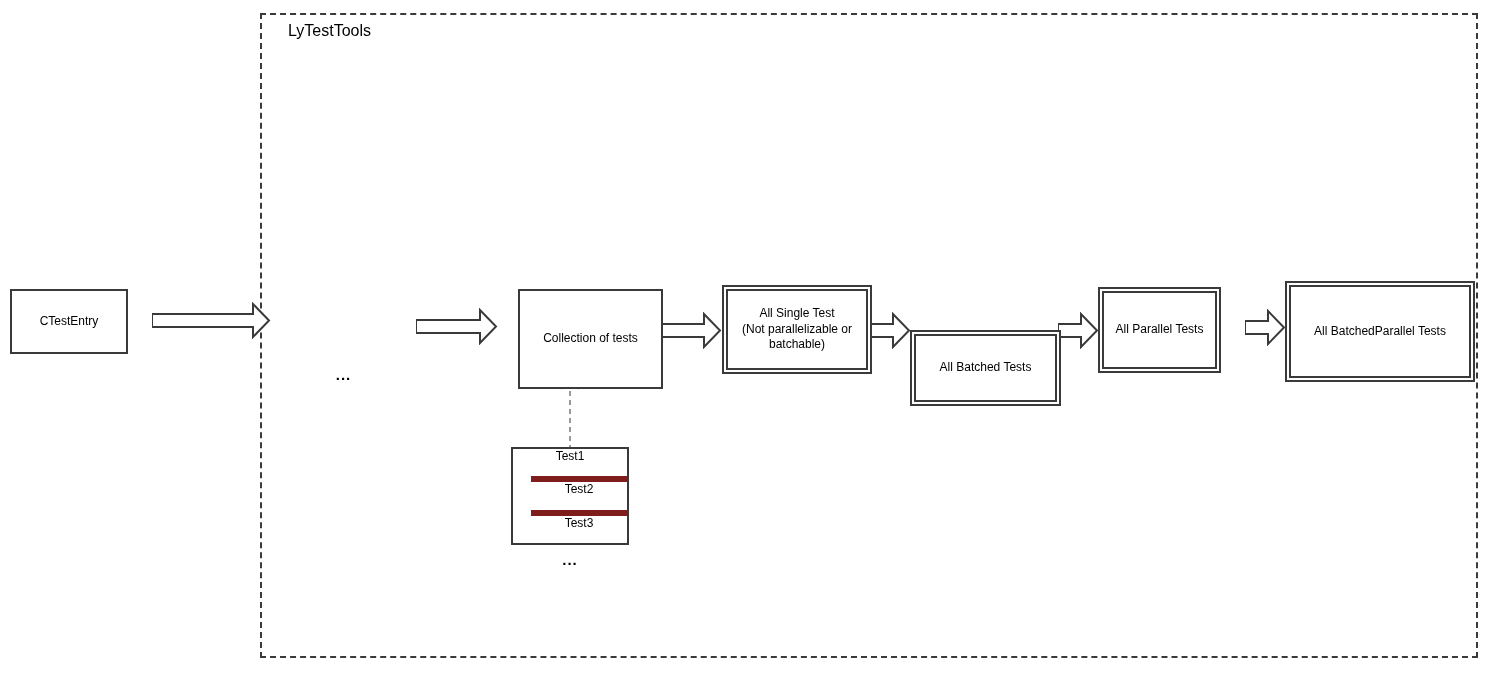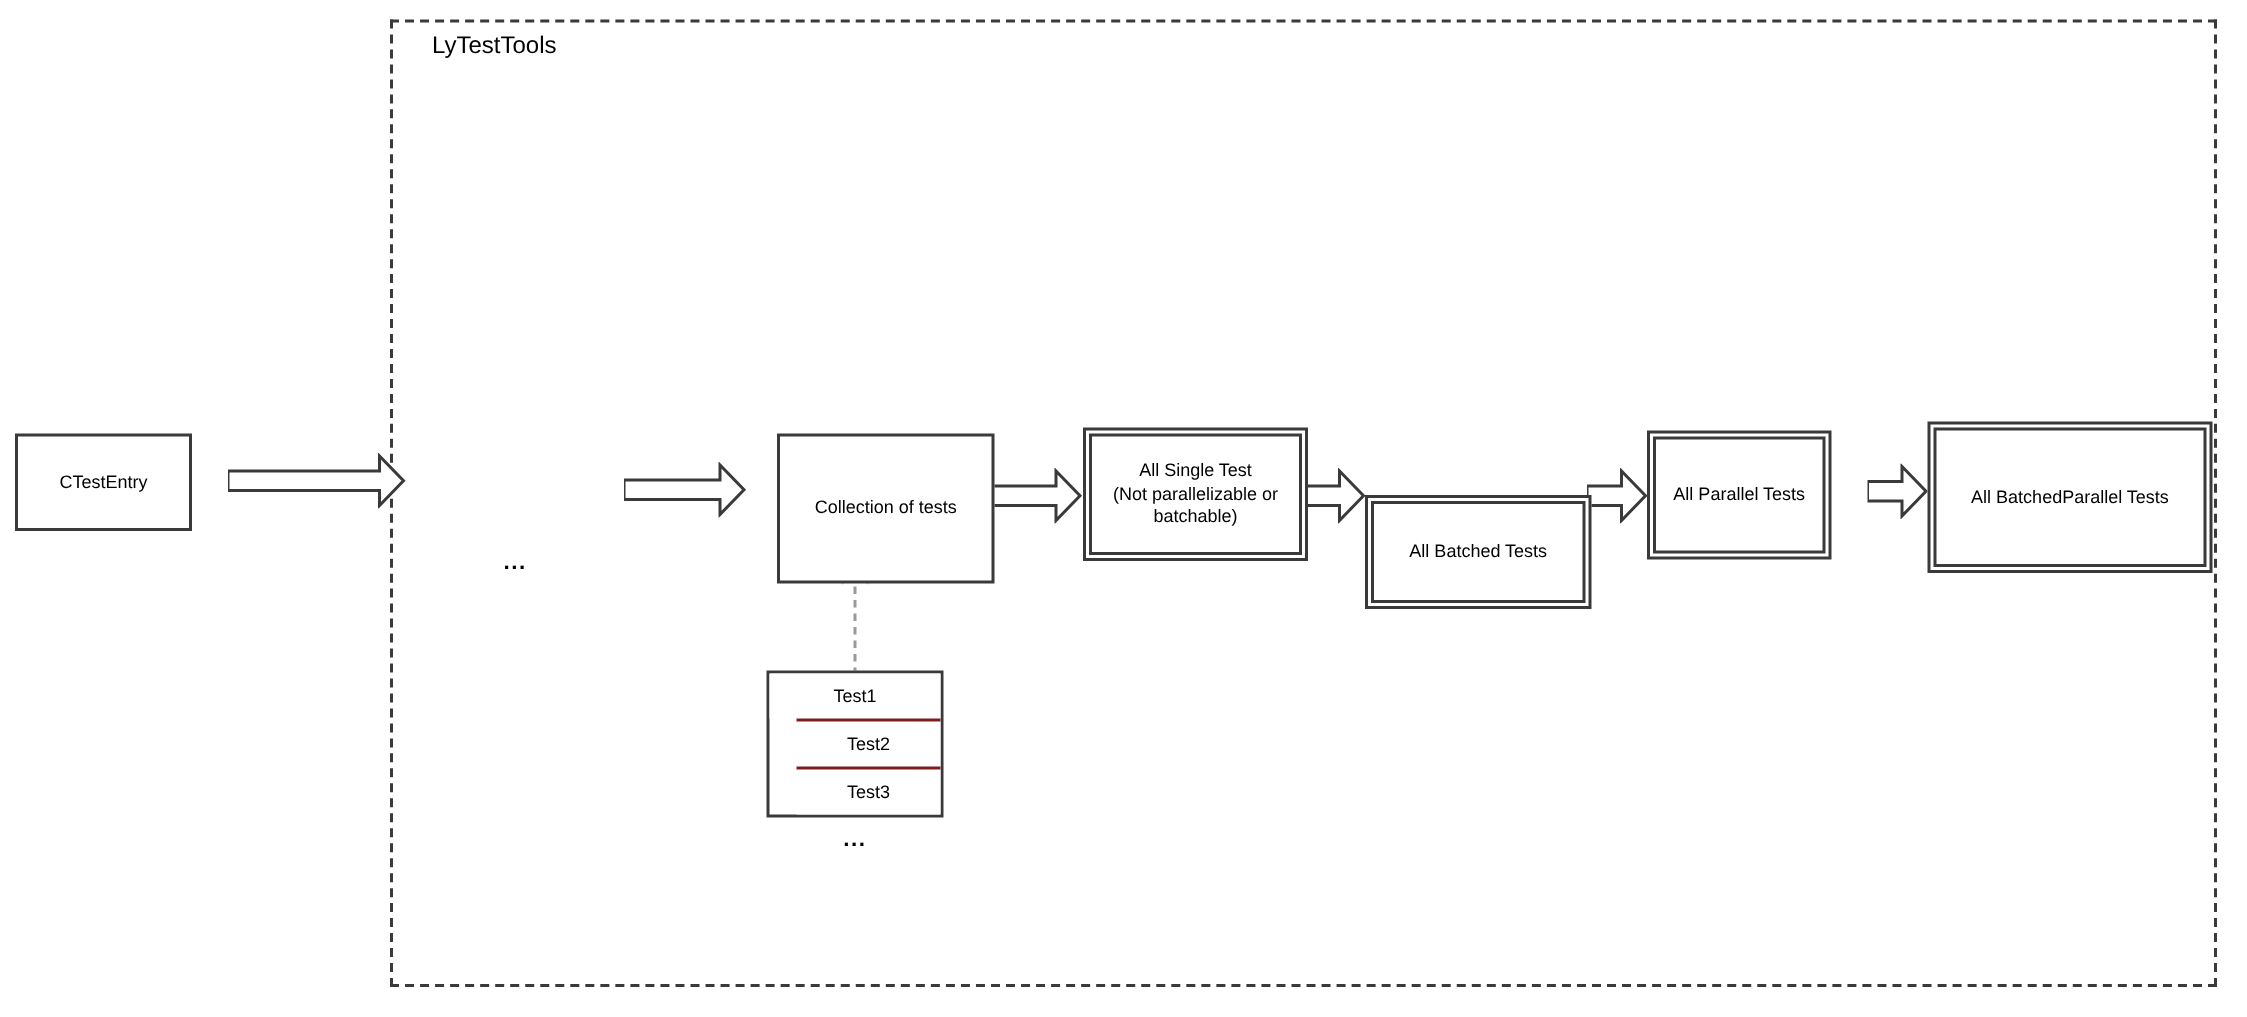--- a/index.html
+++ b/index.html
@@ -68,25 +68,24 @@
     box-sizing: border-box;
     border: 2px solid #3a3a3a;
     background: #ffffff;
     display: flex;
     flex-direction: column;
     z-index: 2;
   }
   .test-row {
     flex: 1;
     display: flex;
-    align-items: center;
     justify-content: center;
     background: #ffffff;
   }
-  .test-row + .test-row { border-top: 2px solid #7f1d1d; margin-left: 18px; }
+  .test-row + .test-row { border-top: 6px solid #7f1d1d; margin-left: 18px; }
 
   .arrow { position: absolute; z-index: 1; }
   #arrow-1 { left: 152px;  top: 302px; }
   #arrow-2 { left: 416px;  top: 308px; }
   #arrow-3 { left: 643px;  top: 312px; }
   #arrow-4 { left: 870px;  top: 312px; }
   #arrow-5 { left: 1058px; top: 312px; }
   #arrow-6 { left: 1245px; top: 309px; }
   #dashed-arrow { left: 556px; top: 374px; z-index: 1; }
 </style>

